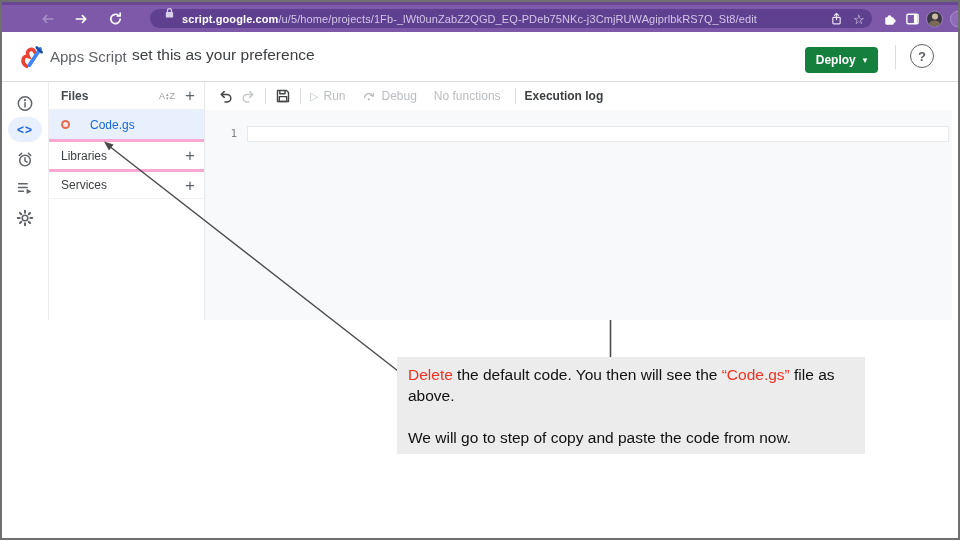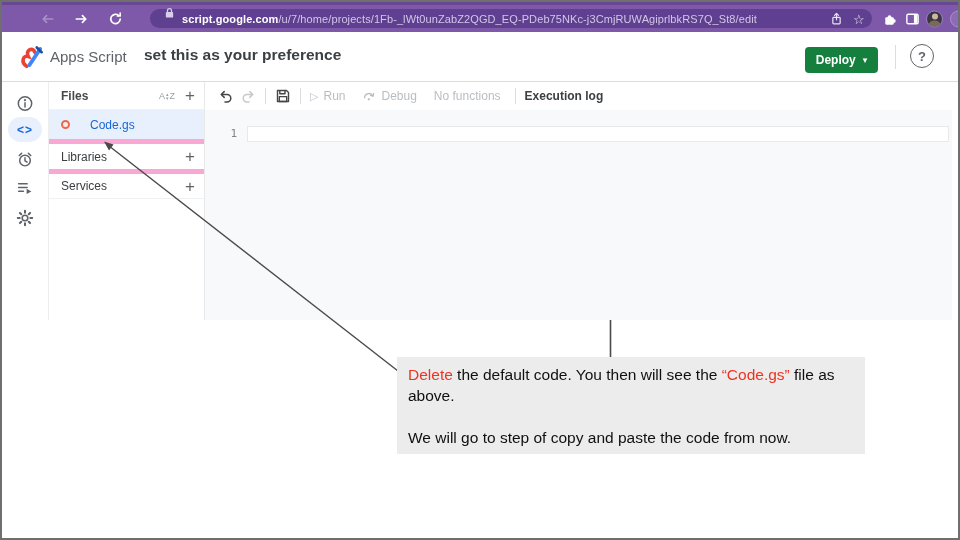--- a/index.html
+++ b/index.html
@@ -19,41 +19,41 @@
   .url-domain{color:#ffffff;font-weight:bold;}
   .url-path{color:#d3c6e8;}
   .star-glyph{color:#efe9f7;font-size:13px;line-height:1;}
   #avatar{width:15px;height:15px;border-radius:50%;background:#3c3544;position:relative;overflow:hidden;border:1px solid #9a82bd;}
   #avatar::before{content:"";position:absolute;left:4.5px;top:2.5px;width:6px;height:6px;border-radius:50%;background:#cbb9a2;}
   #avatar::after{content:"";position:absolute;left:2px;top:9px;width:11px;height:7px;border-radius:50%;background:#7a6a58;}
   #avatar2{width:15px;height:15px;border-radius:50%;background:#8d6bb7;border:1px solid #a88fc9;}
   
   #app-header{left:2px;top:32px;width:956px;height:50px;background:#fff;border-bottom:1px solid #dadce0;box-sizing:border-box;z-index:2;padding-left:8px;}
   #app-name{position:absolute;left:48px;top:16px;font-size:15px;color:#5f6368;}
-  #project-title{position:absolute;left:142px;top:14px;font-size:15.5px;font-weight:bold;color:#3c4043;}
+  #project-title{position:absolute;left:130px;top:14px;font-size:15.5px;font-weight:normal;color:#3c4043;}
   #deploy-btn{position:absolute;left:803px;top:15px;width:73px;height:26px;background:#15803d;border-radius:4px;display:flex;align-items:center;justify-content:center;gap:7px;cursor:pointer;}
   #deploy-btn .dp-label{color:#fff;font-size:12px;font-weight:bold;}
   #deploy-btn .dp-caret{color:#fff;font-size:9px;}
   #header-divider{position:absolute;left:893px;top:13px;width:1px;height:24px;background:#dadce0;}
   #help-btn{position:absolute;left:908px;top:12px;width:24px;height:24px;border:1.7px solid #5f6368;border-radius:50%;box-sizing:border-box;display:flex;align-items:center;justify-content:center;color:#5f6368;font-size:13px;font-weight:bold;cursor:pointer;}
   
   #nav-rail{left:2px;top:82px;width:46px;height:238px;background:#fff;z-index:2;}
   .rail-item{position:absolute;left:50%;transform:translateX(-50%);display:flex;align-items:center;justify-content:center;color:#5f6368;cursor:pointer;}
   #rail-editor-pill{top:35px;width:34px;height:25px;border-radius:13px;background:#e8f0fe;color:#1967d2;font-weight:bold;font-size:12px;letter-spacing:1px;}
   
   #files-panel{left:48px;top:82px;width:157px;height:238px;background:#fff;border-left:1px solid #ededf0;border-right:1px solid #e6e8ea;box-sizing:border-box;z-index:2;}
   .f-header{height:28px;display:flex;align-items:center;padding:0 9px 0 12px;border-bottom:1px solid #f0f1f3;box-sizing:border-box;}
   .f-title{font-size:12px;font-weight:bold;color:#45494d;flex:1;}
   .az-sort{display:flex;align-items:center;color:#9aa0a6;font-size:9px;cursor:pointer;margin-right:10px;}
   .az-sort .az-arrows{display:flex;flex-direction:column;font-size:5px;line-height:4px;margin:0 1px;}
   .plus-btn{color:#5f6368;font-size:17px;font-weight:400;cursor:pointer;line-height:1;}
   .f-file{height:29px;background:#e8f0fe;display:flex;align-items:center;padding-left:12px;gap:20px;box-sizing:border-box;cursor:pointer;}
   .gs-ring{width:9px;height:9px;border-radius:50%;border:2px solid #e8694f;box-sizing:border-box;background:#fdeae6;}
   .f-file-name{font-size:12px;color:#1967d2;}
-  .f-row{height:30px;display:flex;align-items:center;padding:0 9px 0 12px;border-top:5px solid #f9a8d4;box-sizing:border-box;justify-content:space-between;}
+  .f-row{height:30px;display:flex;align-items:center;padding:0 9px 0 12px;border-top:3px solid #f9a8d4;box-sizing:border-box;justify-content:space-between;}
   .f-row:last-child{border-bottom:1px solid #f0f1f3;}
   .f-row-label{font-size:12px;color:#3c4043;flex:1;}
   
   #editor-col{left:205px;top:82px;width:747px;height:238px;z-index:2;}
   #editor-toolbar{height:28px;background:#fff;display:flex;align-items:center;padding-left:13px;box-sizing:border-box;}
   .tb-sep{width:1px;height:16px;background:#dadce0;margin:0 9px;}
   .tb-ic{display:flex;align-items:center;justify-content:center;cursor:pointer;}
   .tb-group{display:flex;align-items:center;gap:5px;font-size:12px;cursor:pointer;}
   .tb-disabled{color:#b9bdc2;}
   .tb-run-glyph{font-size:11px;}
@@ -89,21 +89,21 @@
       </svg>
   </span>
 
   <div id="url-pill">
     <span class="chrome-ic" style="position:static;margin-right:7px;">
       <svg width="11" height="12" viewBox="0 0 12 13">
           <rect x="2" y="5.5" width="8" height="6" rx="1" fill="#d8cdeb"></rect>
           <path d="M3.8 5.5V4a2.2 2.2 0 0 1 4.4 0v1.5" fill="none" stroke="#d8cdeb" stroke-width="1.4"></path>
         </svg>
     </span>
-    <span class="url-txt"><span class="url-domain">script.google.com</span><span class="url-path">/u/7/home/projects/1Fb-_lWt0unZabZ2QGD_EQ-PDeb75NKc-j3CmjRUWAgiprlbkRS7Q_St8/edit</span></span>
+    <span class="url-txt"><span class="url-domain">script.google.com</span><span class="url-path">/u/5/home/projects/1Fb-_lWt0unZabZ2QGD_EQ-PDeb75NKc-j3CmjRUWAgiprlbkRS7Q_St8/edit</span></span>
     <span class="chrome-ic" style="left:680px;">
       <svg width="13" height="14" viewBox="0 0 16 17" fill="none" stroke="#e9e2f4" stroke-width="1.5" stroke-linecap="round" stroke-linejoin="round">
           <rect x="3.5" y="6.5" width="9" height="8" rx="1"></rect>
           <path d="M8 1.5v8M8 1.5 5.5 4M8 1.5 10.5 4"></path>
         </svg>
     </span>
     <span class="chrome-ic star-glyph" style="left:703px;">☆</span>
   </div>
 
   <span class="chrome-ic" style="left:880px;">

